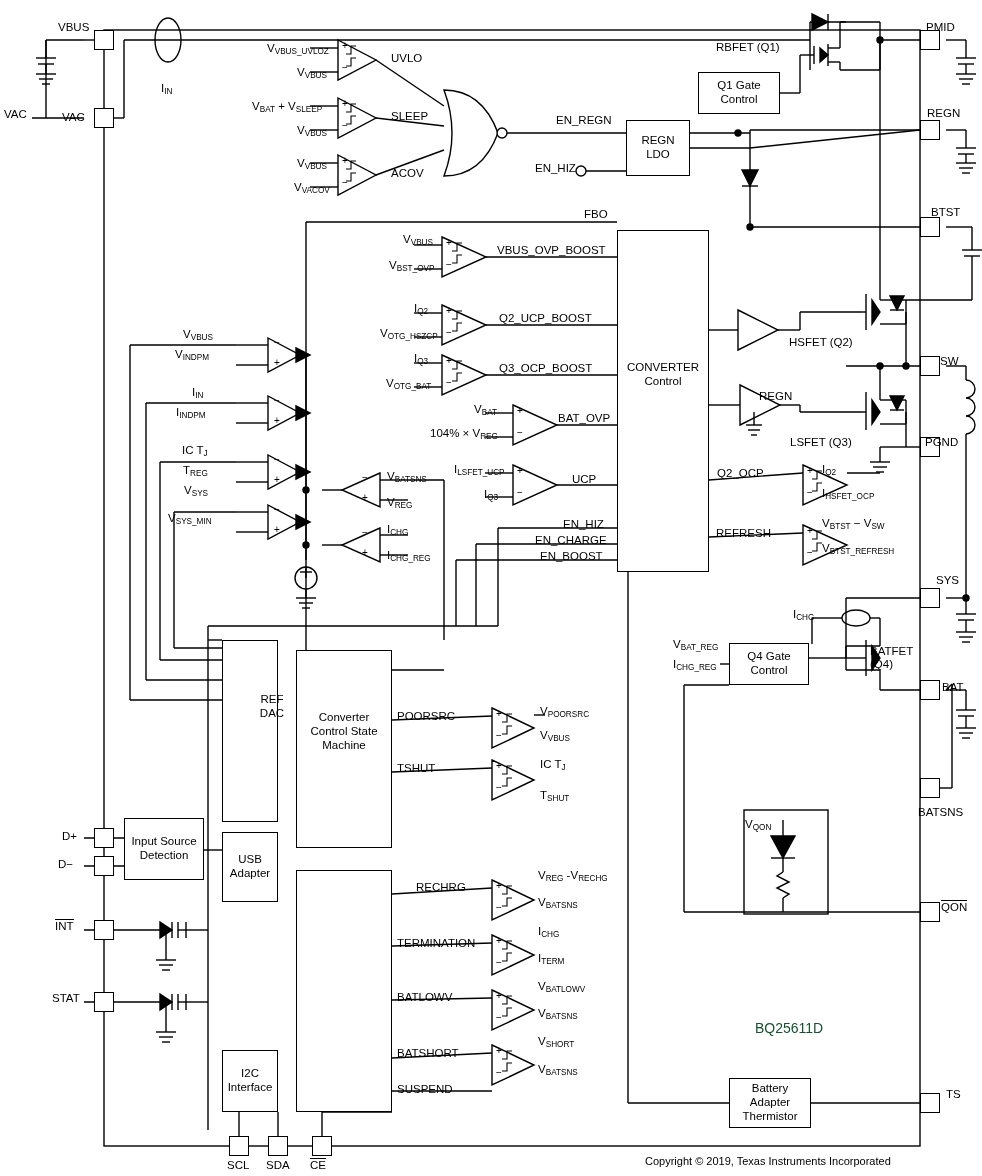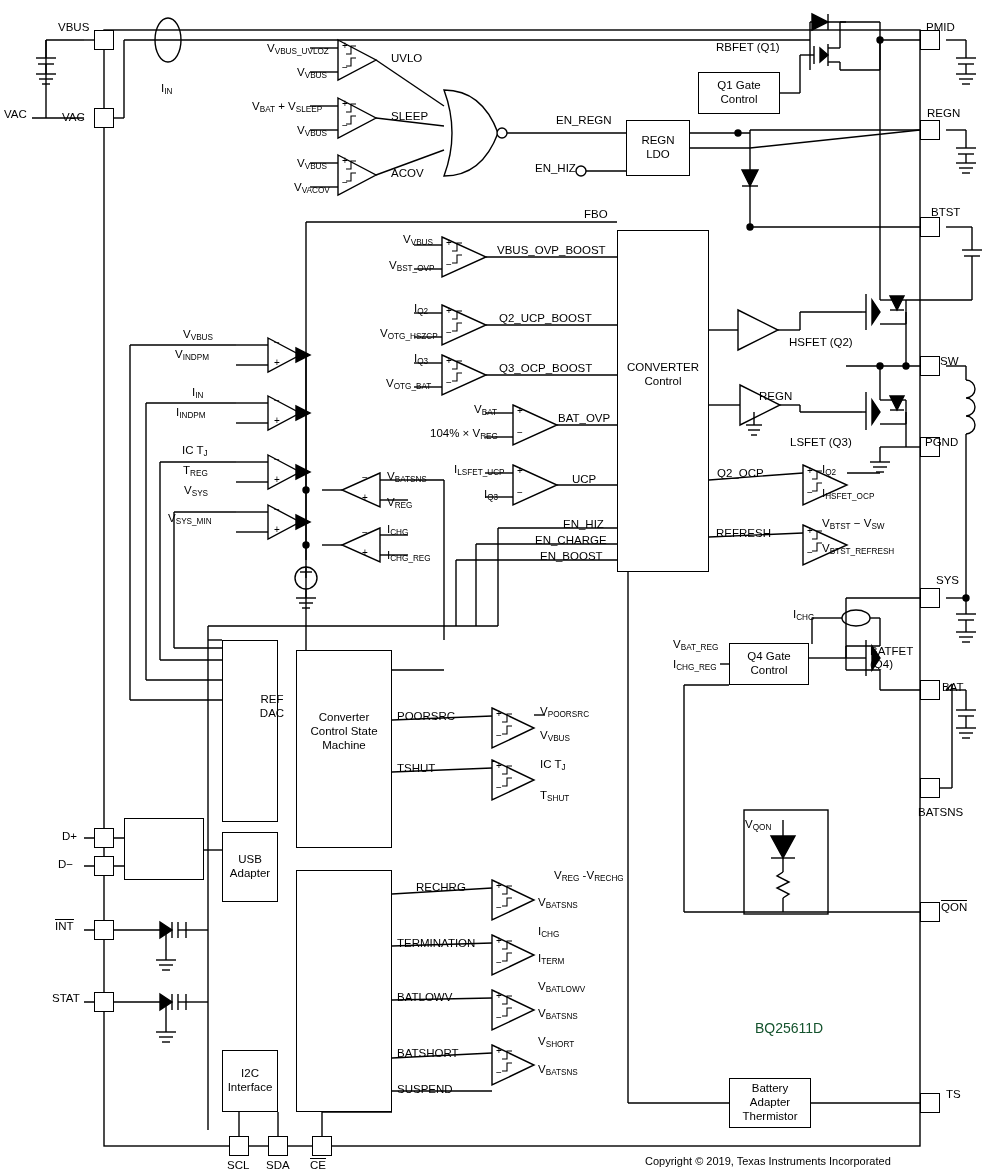--- a/index.html
+++ b/index.html
@@ -499,20 +499,24 @@
   <div class="box" style="left:296px;top:650px;width:96px;height:198px;"></div>
   <div class="boxt" style="left:296px;top:705px;width:96px;height:54px;">
       <span style="white-space:pre-line;">Converter
 Control State
 Machine</span>
     </div>
 
   <div class="box" style="left:296px;top:870px;width:96px;height:242px;"></div>
 
   <div class="box" style="left:124px;top:818px;width:80px;height:62px;"></div>
+  <div class="boxt" style="left:124px;top:818px;width:80px;height:62px;">
+      <span style="white-space:pre-line;">Input Source
+Detection</span>
+    </div>
 
   <div class="box" style="left:729px;top:1078px;width:82px;height:50px;"></div>
   <div class="boxt" style="left:729px;top:1078px;width:82px;height:50px;">
       <span style="white-space:pre-line;">Battery
 Adapter
 Thermistor</span>
     </div>
 
   <div class="lbl" style="left:391px;top:52px;">UVLO</div>
   <div class="lbl" style="left:391px;top:110px;">SLEEP</div>
@@ -552,21 +556,21 @@
 
   <div class="lbl" style="left:822px;top:463px;">I<span class="sub">Q2</span></div>
   <div class="lbl" style="left:822px;top:487px;">I<span class="sub">HSFET_OCP</span></div>
   <div class="lbl" style="left:822px;top:517px;">V<span class="sub">BTST</span> − V<span class="sub">SW</span></div>
   <div class="lbl" style="left:822px;top:542px;">V<span class="sub">BTST_REFRESH</span></div>
 
   <div class="lbl" style="left:540px;top:705px;">V<span class="sub">POORSRC</span></div>
   <div class="lbl" style="left:540px;top:729px;">V<span class="sub">VBUS</span></div>
   <div class="lbl" style="left:540px;top:758px;">IC T<span class="sub">J</span></div>
   <div class="lbl" style="left:540px;top:789px;">T<span class="sub">SHUT</span></div>
-  <div class="lbl" style="left:538px;top:869px;margin-left:16px;">V<span class="sub">REG</span> -V<span class="sub">RECHG</span></div>
+  <div class="lbl" style="left:538px;top:869px;">V<span class="sub">REG</span> -V<span class="sub">RECHG</span></div>
   <div class="lbl" style="left:538px;top:896px;">V<span class="sub">BATSNS</span></div>
   <div class="lbl" style="left:538px;top:925px;">I<span class="sub">CHG</span></div>
   <div class="lbl" style="left:538px;top:952px;">I<span class="sub">TERM</span></div>
   <div class="lbl" style="left:538px;top:980px;">V<span class="sub">BATLOWV</span></div>
   <div class="lbl" style="left:538px;top:1007px;">V<span class="sub">BATSNS</span></div>
   <div class="lbl" style="left:538px;top:1035px;">V<span class="sub">SHORT</span></div>
   <div class="lbl" style="left:538px;top:1063px;">V<span class="sub">BATSNS</span></div>
 
   <div class="lbl" style="left:183px;top:328px;">V<span class="sub">VBUS</span></div>
   <div class="lbl" style="left:175px;top:348px;">V<span class="sub">INDPM</span></div>

